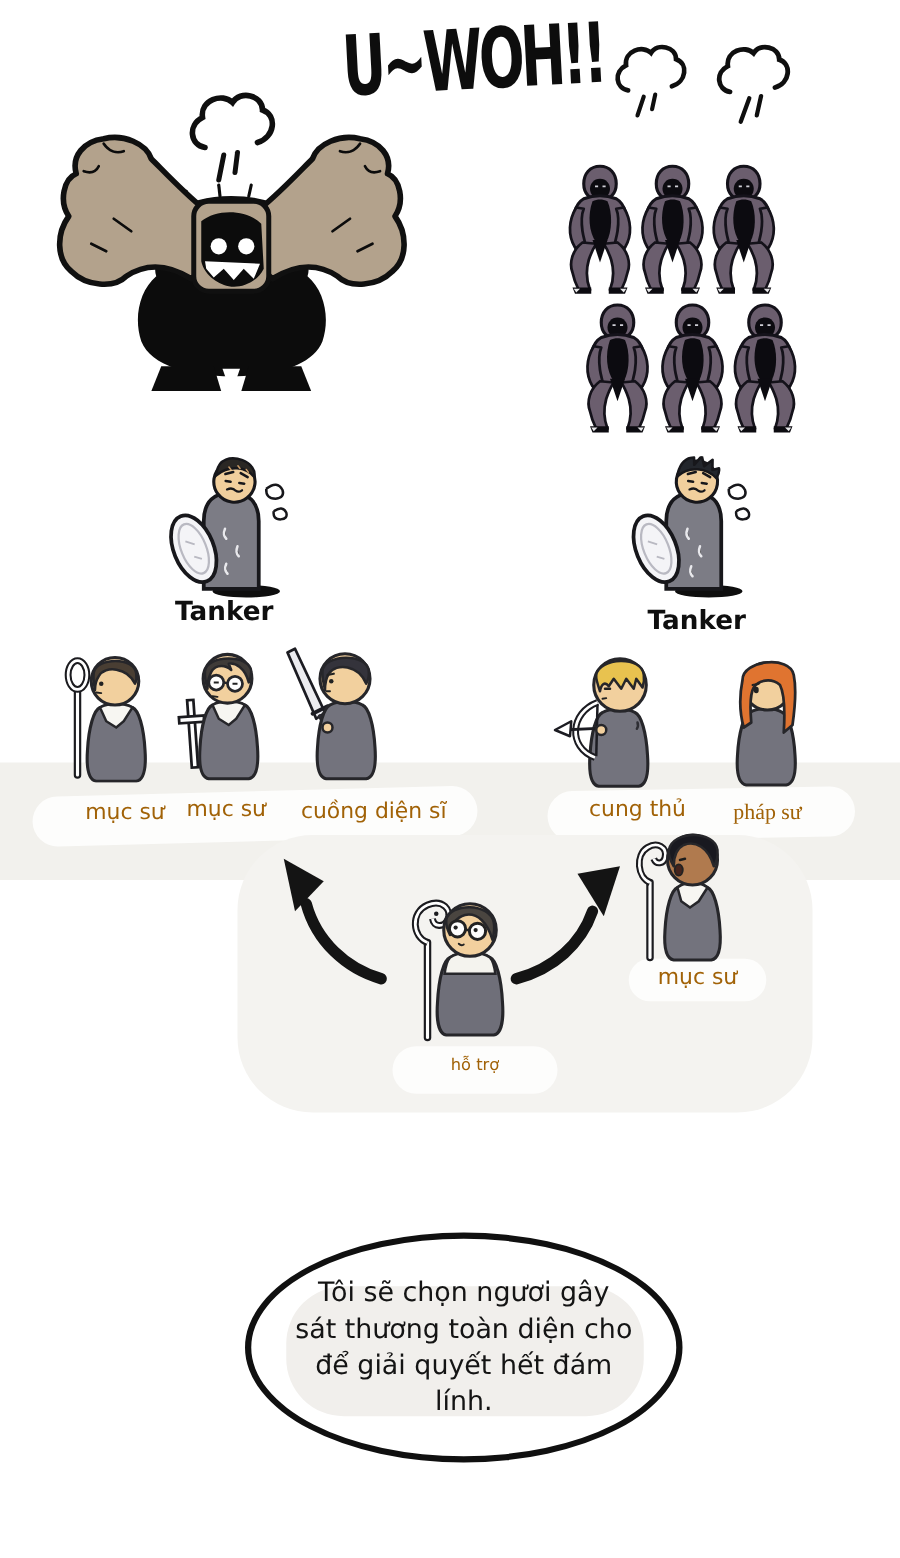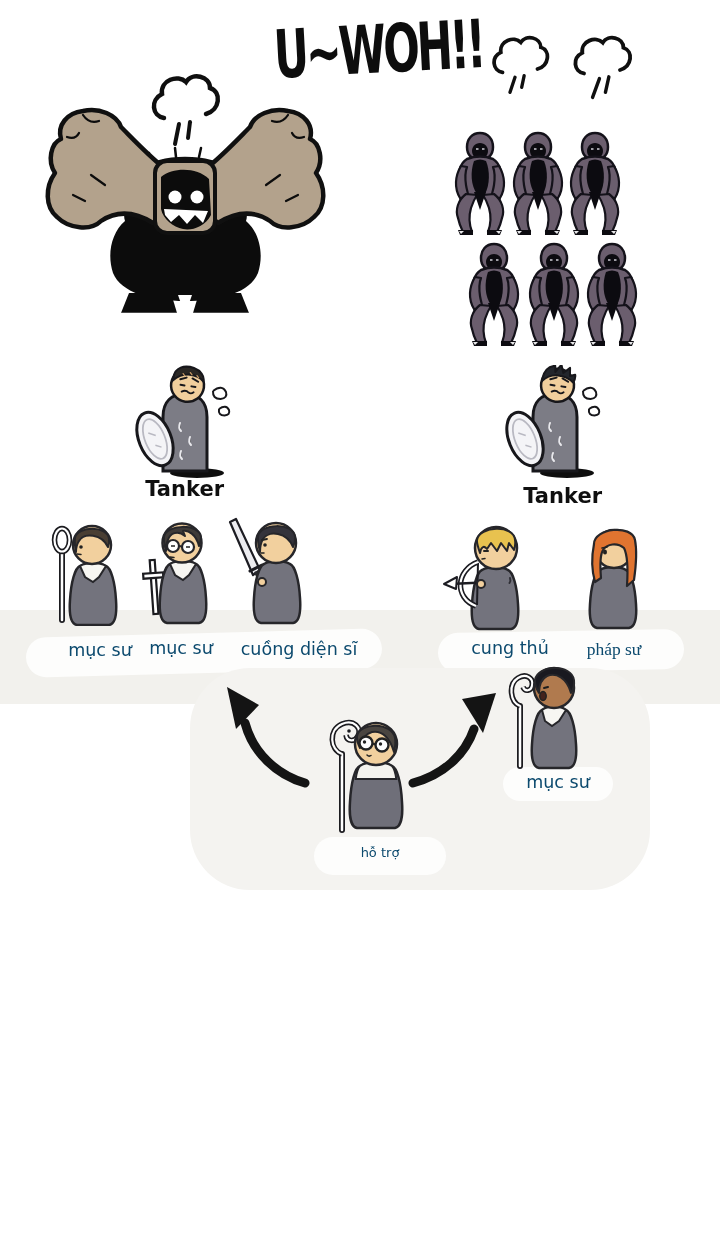--- a/index.html
+++ b/index.html
@@ -14,22 +14,22 @@
     left:272px;top:16px;width:220px;height:100px;
   }
   .title span{
     display:inline-block;font-weight:bold;font-size:43px;letter-spacing:-3px;color:#0d0d0d;
     transform:rotate(-3deg) scale(1.0,1.55);transform-origin:0 0;white-space:nowrap;
   }
   
   .wash{background:#f2f1ed;}
   .pill{background:#fdfdfc;border-radius:22px;}
   
-  .tanker-label{font-weight:bold;font-size:21px;text-align:right;color:#0f0f0f;}
-  .class-label{font-size:17.5px;text-align:center;color:#0c4a6e;}
+  .tanker-label{font-weight:bold;font-size:21px;text-align:left;color:#0f0f0f;}
+  .class-label{font-size:17.5px;text-align:center;color:#a16207;}
   
   .bubble{
     left:196px;top:986px;width:340px;height:174px;background:#ffffff;
     border:5px solid #101010;border-radius:50%;
     display:flex;flex-direction:column;align-items:center;justify-content:center;
   }
   .bubble-inner-wash{
     position:absolute;left:28px;top:38px;width:286px;height:104px;background:#f1efec;border-radius:46px;z-index:0;
   }
   .bubble-text{position:relative;z-index:1;text-align:center;font-size:21.5px;line-height:29px;color:#141414;}
@@ -309,14 +309,21 @@
     <path d="M29,20 C32,6 64,6 67,22 C68,27 67,32 66,36 C62,22 54,14 44,16 C37,18 33,24 32,32 C30,28 28.6,24 29,20 Z" fill="#4a4540" stroke="#26262a" stroke-width="2" stroke-linejoin="round"></path>
     <circle cx="38" cy="27" r="6.5" fill="#fdfdfd" stroke="#222222" stroke-width="2.4"></circle>
     <circle cx="54" cy="29" r="6.5" fill="#fdfdfd" stroke="#222222" stroke-width="2.4"></circle>
     <path d="M44,27.5 L48,28.5" stroke="#222222" stroke-width="2"></path>
     <circle cx="36.5" cy="26" r="1.7" fill="#222222"></circle>
     <circle cx="52.5" cy="28" r="1.7" fill="#222222"></circle>
     <path d="M39,39 q2,2 4,0.5" stroke="#222222" stroke-width="1.5" fill="none" stroke-linecap="round"></path>
   </svg>
   <div class="abs class-label" style="left:330px;top:845px;width:100px;font-size:13px;">hỗ trợ</div>
 
+  <div class="abs bubble">
+    <div class="bubble-inner-wash"></div>
+    <div class="bubble-text">Tôi sẽ chọn ngươi gây</div>
+    <div class="bubble-text">sát thương toàn diện cho</div>
+    <div class="bubble-text">để giải quyết hết đám</div>
+    <div class="bubble-text">lính.</div>
+  </div>
 
 </div>
 
 </body></html>

